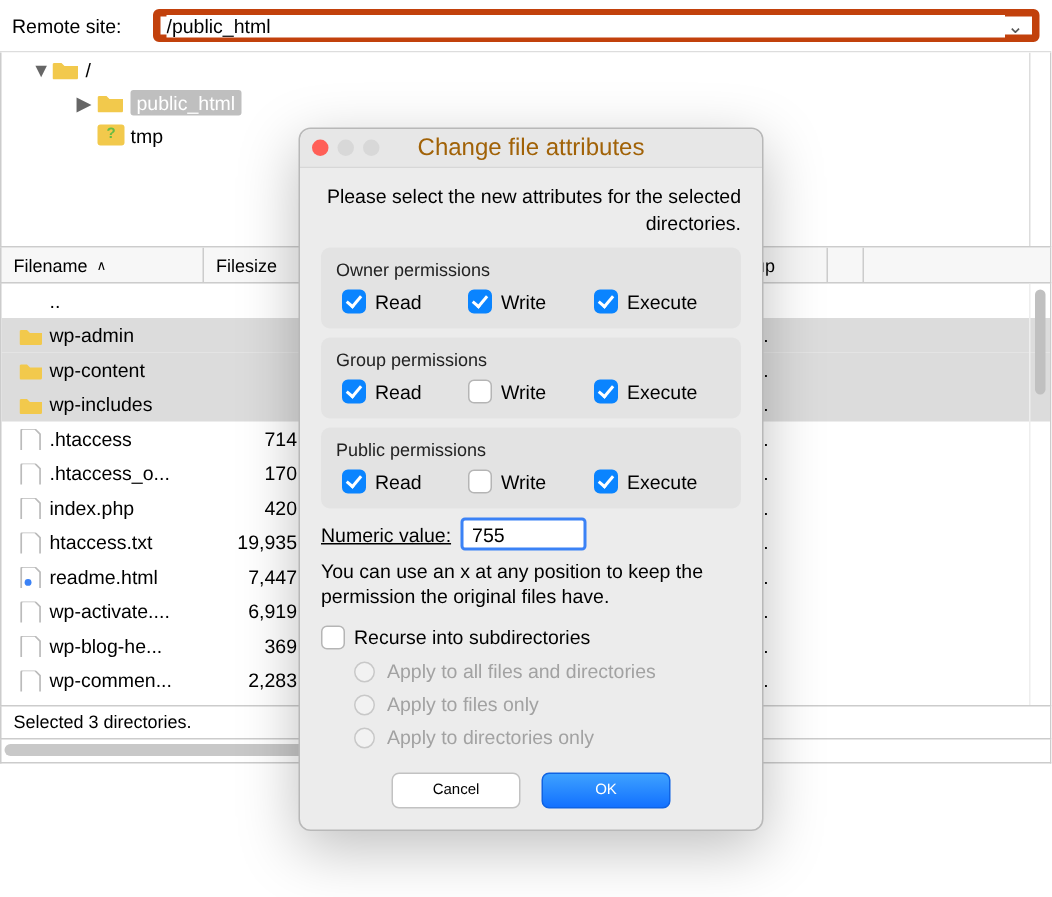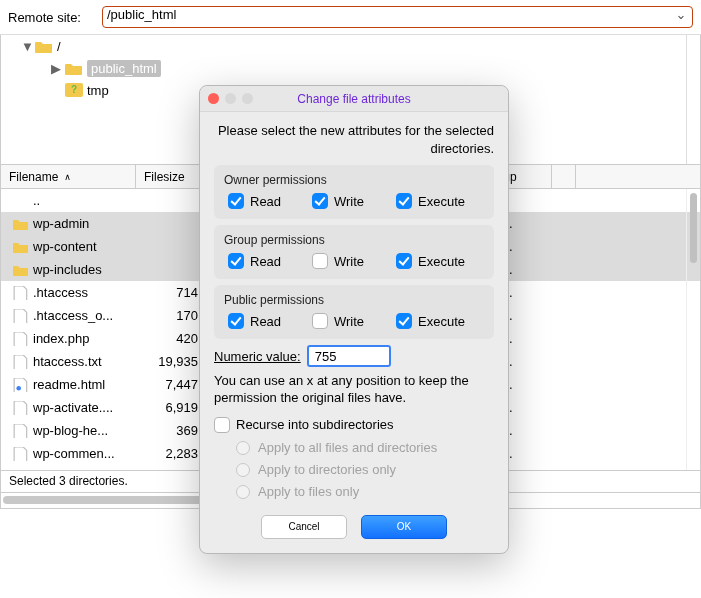--- a/index.html
+++ b/index.html
@@ -1,21 +1,21 @@
 <!DOCTYPE html>
 <html><head>
 <meta charset="utf-8">
 <style>
   * { box-sizing: border-box; margin: 0; padding: 0; }
   body { font-family: -apple-system, "Helvetica Neue", Arial, sans-serif; font-size: 13px; color: #000; background:#fff; width:701px; height:598px; overflow:hidden; position:relative; }
 
   
   .remote-bar { display:flex; align-items:center; padding:6px 8px; border-bottom:1px solid #ddd; }
   .remote-bar label { margin-right:21px; }
-  .remote-combo { flex:1; display:flex; align-items:flex-start; border:1px solid #c2410c; border-radius:4px; background:#fff; height:22px; padding:0 4px; }
+  .remote-combo { flex:1; display:flex; align-items:center; border:5px solid #c2410c; border-radius:4px; background:#fff; height:22px; padding:0 4px; }
   .remote-combo input { flex:1; border:none; outline:none; font-size:13px; }
   .remote-combo .chev { width:14px; text-align:center; color:#555; cursor:pointer; }
 
   
   .tree-pane { height:130px; border:1px solid #ccc; border-top:none; overflow:auto; background:#fff; position:relative; }
   .tree-row { display:flex; align-items:center; height:22px; padding-left:20px; white-space:nowrap; }
   .tree-row.lvl1 { padding-left:20px; }
   .tree-row.lvl2 { padding-left:50px; }
   .tree-row .disclosure { width:14px; color:#666; cursor:pointer; display:inline-block; }
   .folder-icon { width:18px; height:14px; display:inline-block; margin-right:4px; position:relative; }
@@ -52,21 +52,21 @@
   .hscroll .thumb { position:absolute; left:2px; top:3px; height:8px; width:340px; background:#c8c8c8; border-radius:4px; }
 
   
   .dialog { position:absolute; left:199px; top:85px; width:310px; background:#ececec; border:1px solid #b8b8b8; border-radius:8px; box-shadow:0 12px 40px rgba(0,0,0,.25); font-size:13px; z-index:10; }
   .titlebar { height:26px; display:flex; align-items:center; justify-content:center; position:relative; border-bottom:1px solid #d7d7d7; border-radius:8px 8px 0 0; background:#e7e7e7; }
   .traffic { position:absolute; left:8px; display:flex; gap:6px; }
   .traffic span { width:11px; height:11px; border-radius:50%; display:inline-block; }
   .tl-red { background:#ff5f57; }
   .tl-yel { background:#d8d8d8; }
   .tl-grn { background:#d8d8d8; }
-  .dtitle { font-size:12px; color:#6d28d9; }
+  .dtitle { font-size:16px; color:#a16207; }
 
   .dialog-body { padding:10px 14px 14px; }
   .intro { margin-bottom:8px; line-height:1.35;text-align:right; }
   .perm-block { background:#e3e3e3; border-radius:6px; padding:8px 10px 10px; margin-bottom:6px; }
   .perm-label { font-size:12px; margin-bottom:6px; color:#222; }
   .perm-row { display:flex; justify-content:space-between; }
   .perm-row label { display:flex; align-items:center; font-size:13px; width:88px; }
   .perm-row.inset { padding:0 4px; }
 
   .chk { appearance:none; width:16px; height:16px; border-radius:4px; border:1px solid #b5b5b5; margin-right:6px; background:#fff; position:relative; cursor:pointer; }
@@ -373,25 +373,25 @@
       <span>Recurse into subdirectories</span>
     </label>
 
     <div class="radios">
       <div class="radio-row">
           <input class="radio" type="radio" disabled="" style="">
           <span>Apply to all files and directories</span>
         </div>
       <div class="radio-row">
           <input class="radio" type="radio" disabled="" style="">
-          <span>Apply to directories only</span>
+          <span>Apply to files only</span>
         </div>
       <div class="radio-row">
           <input class="radio" type="radio" disabled="" style="">
-          <span>Apply to files only</span>
+          <span>Apply to directories only</span>
         </div>
     </div>
 
     <div class="btns">
       <button class="btn">Cancel</button>
       <button class="btn primary">OK</button>
     </div>
   </div>
 </div>
 

